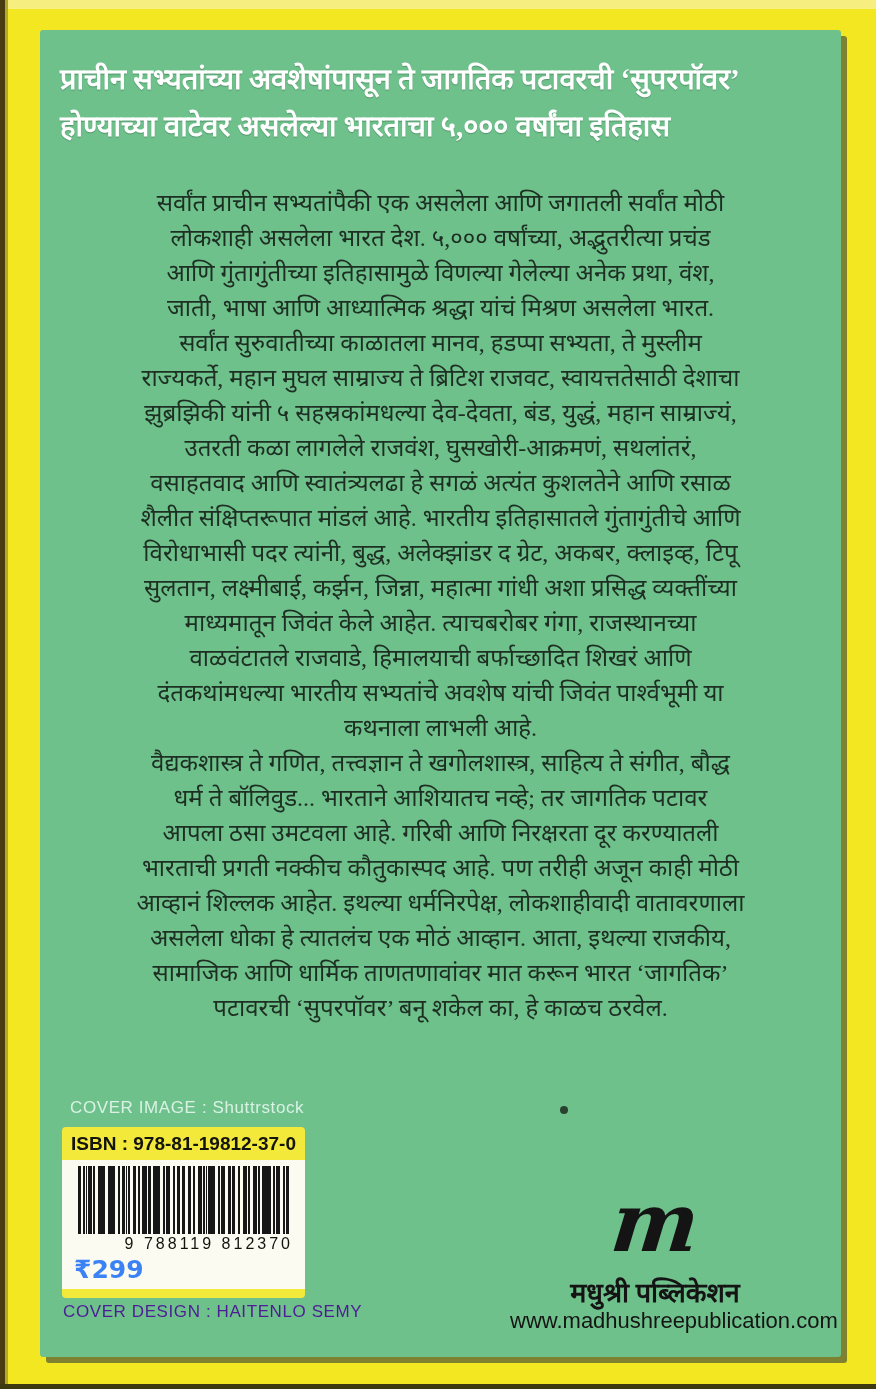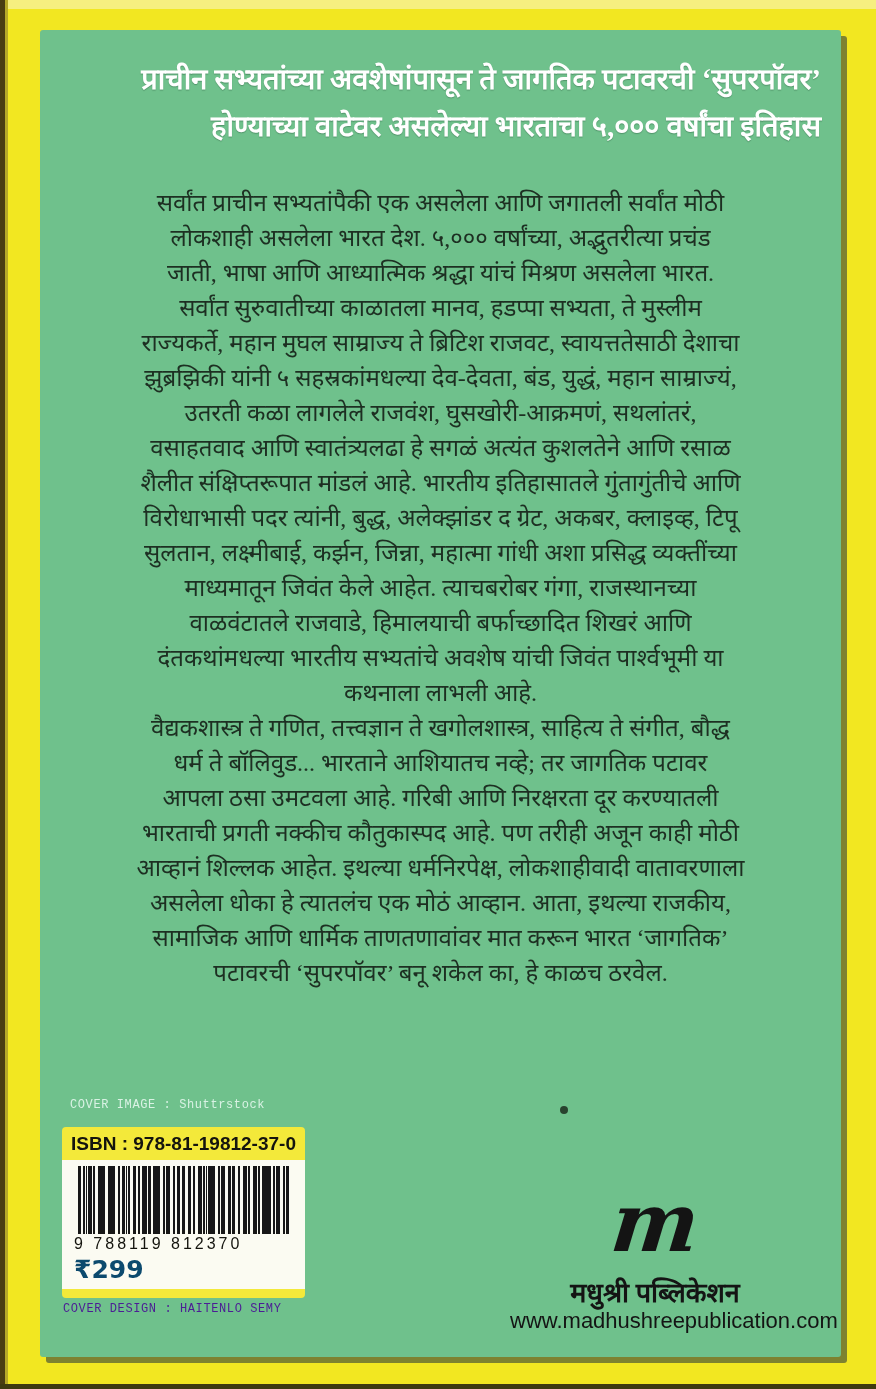--- a/index.html
+++ b/index.html
@@ -24,36 +24,36 @@
   }
   .panel {
     position:absolute; left:40px; top:30px;
     width:801px; height:1327px;
     background:#6fc18c;
     border-radius:3px;
     box-shadow:6px 6px 0 #7e8230;
   }
   .headline {
     position:absolute; top:26px; left:20px; right:20px;
-    text-align:right;
+    text-align:left;
     color:#ffffff;
     font-weight:bold;
     font-size:29px; line-height:47px;
     text-shadow:0 1px 1px rgba(30,70,45,.35);
   }
   .body-text {
     position:absolute; top:156px; left:30px; right:30px;
     text-align:center;
     color:#1d2f22;
     font-size:24px; line-height:35px;
   }
   .credit {
     position:absolute;
-    font-family:Liberation Mono, monospace;
-    font-size:12px; letter-spacing:.6px;
+    font-family:Liberation Sans, sans-serif;
+    font-size:17px; letter-spacing:.6px;
   }
   .credit.image { left:30px; top:1068px; color:#d9f2e4; }
   .credit.design { left:23px; top:1272px; color:#4c1d95; }
   .isbn-card {
     position:absolute; left:22px; top:1097px;
     width:243px; height:171px;
     border-radius:4px;
     overflow:hidden;
     font-family:"Liberation Sans",sans-serif;
   }
@@ -69,25 +69,25 @@
   .barcode {
     height:68px; margin:0 4px;
     background-image:
       repeating-linear-gradient(90deg,#171717 0 2px,rgba(0,0,0,0) 2px 5px),
       repeating-linear-gradient(90deg,#171717 0 3px,rgba(0,0,0,0) 3px 11px),
       repeating-linear-gradient(90deg,#171717 0 1px,rgba(0,0,0,0) 1px 8px);
   }
   .barcode-digits {
     margin-top:1px;
     font-size:16px; letter-spacing:3px;
-    color:#14140e; text-align:left; white-space:pre;
+    color:#14140e; text-align:right; white-space:pre;
   }
   .price {
     margin-top:2px;
-    font-size:25px; font-weight:bold; color:#0c4a6e;
+    font-size:25px; font-weight:bold; color:#3b82f6;
     font-family:"DejaVu Sans","Liberation Sans",sans-serif;
   }
   .isbn-strip { height:9px; background:#f3e93a; }
   .publisher {
     position:absolute; left:470px; top:1150px; width:290px;
     text-align:center; color:#141414;
   }
   .pub-logo {
     font-family:"DejaVu Serif",serif;
     font-style:italic; font-weight:bold;
@@ -121,20 +121,21 @@
   <div class="panel">
 
     <div class="headline">
       <div>प्राचीन सभ्यतांच्या अवशेषांपासून ते जागतिक पटावरची ‘सुपरपॉवर’</div>
       <div>होण्याच्या वाटेवर असलेल्या भारताचा ५,००० वर्षांचा इतिहास</div>
     </div>
 
     <div class="body-text">
       <div>सर्वांत प्राचीन सभ्यतांपैकी एक असलेला आणि जगातली सर्वांत मोठी</div>
       <div>लोकशाही असलेला भारत देश. ५,००० वर्षांच्या, अद्भुतरीत्या प्रचंड</div>
+      <div>आणि गुंतागुंतीच्या इतिहासामुळे विणल्या गेलेल्या अनेक प्रथा, वंश,</div>
       <div>जाती, भाषा आणि आध्यात्मिक श्रद्धा यांचं मिश्रण असलेला भारत.</div>
       <div>सर्वांत सुरुवातीच्या काळातला मानव, हडप्पा सभ्यता, ते मुस्लीम</div>
       <div>राज्यकर्ते, महान मुघल साम्राज्य ते ब्रिटिश राजवट, स्वायत्ततेसाठी देशाचा</div>
       <div>झुब्रझिकी यांनी ५ सहस्रकांमधल्या देव-देवता, बंड, युद्धं, महान साम्राज्यं,</div>
       <div>उतरती कळा लागलेले राजवंश, घुसखोरी-आक्रमणं, सथलांतरं,</div>
       <div>वसाहतवाद आणि स्वातंत्र्यलढा हे सगळं अत्यंत कुशलतेने आणि रसाळ</div>
       <div>शैलीत संक्षिप्तरूपात मांडलं आहे. भारतीय इतिहासातले गुंतागुंतीचे आणि</div>
       <div>विरोधाभासी पदर त्यांनी, बुद्ध, अलेक्झांडर द ग्रेट, अकबर, क्लाइव्ह, टिपू</div>
       <div>सुलतान, लक्ष्मीबाई, कर्झन, जिन्ना, महात्मा गांधी अशा प्रसिद्ध व्यक्तींच्या</div>
       <div>माध्यमातून जिवंत केले आहेत. त्याचबरोबर गंगा, राजस्थानच्या</div>

